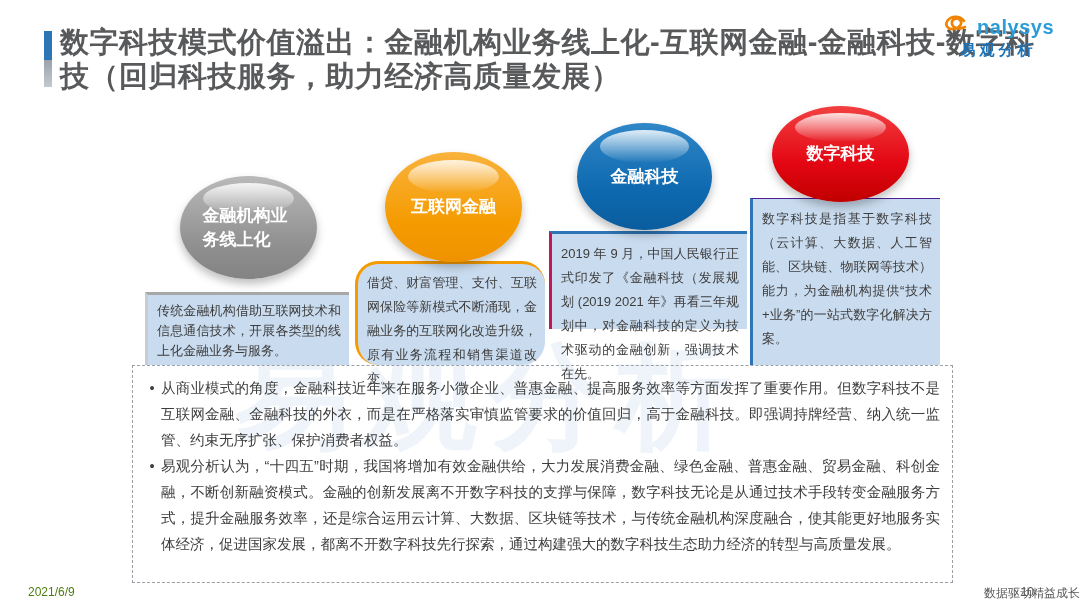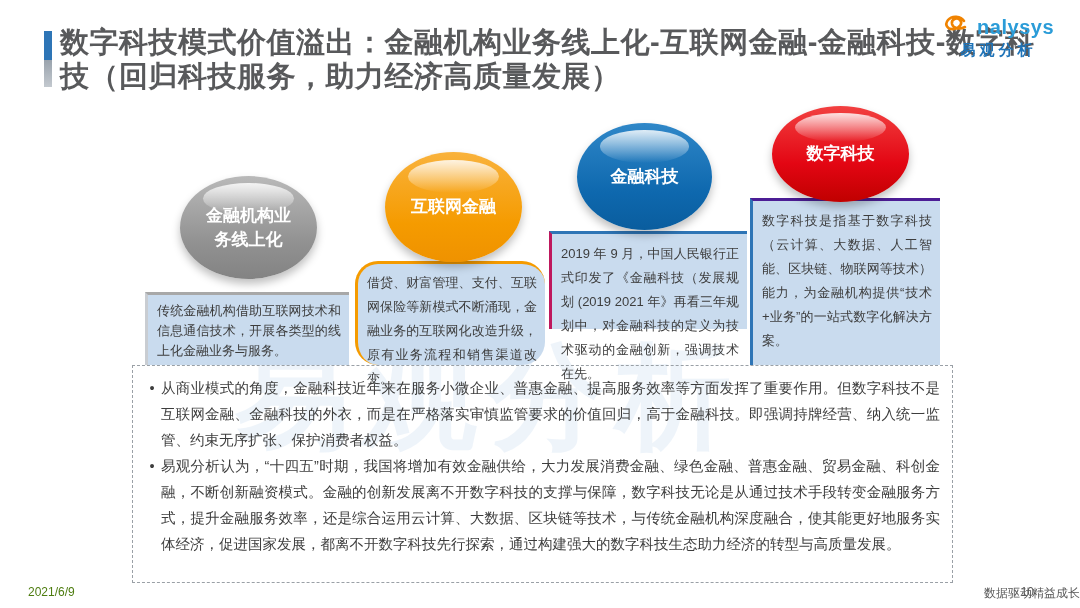--- a/index.html
+++ b/index.html
@@ -24,21 +24,21 @@
   .logo-name { color:#2b9cd8; font-size:20px; font-weight:600; letter-spacing:0.5px; }
   .logo-cn { color:#1e73b8; font-size:15px; font-weight:700; letter-spacing:4px; margin-top:1px; text-align:center; }
   
   .watermark {
     position:absolute; left:235px; top:320px; font-size:115px; font-weight:700;
     color:rgba(125,172,214,0.13); letter-spacing:12px; white-space:nowrap;
   }
   
   .ellipse {
     position:absolute; border-radius:50%; display:flex; align-items:center;
-    justify-content:center; text-align:center; color:#fff; font-weight:700;
+    justify-content:center; text-align:left; color:#fff; font-weight:700;
     font-size:17px; line-height:24px; box-shadow:0 5px 9px rgba(0,0,0,0.25);
     z-index:3;
   }
   .ellipse::before {
     content:""; position:absolute; left:17%; top:7%; width:66%; height:30%;
     border-radius:50%;
     background:linear-gradient(180deg,rgba(255,255,255,0.85),rgba(255,255,255,0));
   }
   .ellipse .lbl { position:relative; z-index:1; }
   .e1 { left:180px; top:176px; width:137px; height:103px;
@@ -56,21 +56,21 @@
     padding:6px 8px 4px 9px; font-size:13px; line-height:20px; color:#3d3d3d;
     text-align:justify;
   }
   .s1 { left:145px; top:292px; width:204px; height:73px;
         border-top:3px solid #a8a8a8; border-left:3px solid #c9cdd2; }
   .s2 { left:355px; top:261px; width:190px; height:104px;
         border-top:3px solid #f59b00; border-left:3px solid #f59b00;border-radius:23px; }
   .s3 { left:549px; top:231px; width:198px; height:98px;
         border-top:3px solid #2e75b6; border-left:3px solid #be185d; }
   .s4 { left:750px; top:198px; width:190px; height:167px;
-        border-top:3px solid #4c1d95; border-left:3px solid #2e75b6; }
+        border-top:1px solid #4c1d95; border-left:3px solid #2e75b6; }
   .s3 .step-text, .s4 .step-text { line-height:24px; padding-top:8px; }
   .s2 .step-text { line-height:24px; padding-top:7px; }
   
   .analysis {
     position:absolute; left:132px; top:365px; width:821px; height:218px;
     border:1px dashed #9aa0a6; padding:9px 12px 6px 10px; background:transparent;
     z-index:2;
   }
   .bullet { display:flex; font-size:14.5px; line-height:26px; color:#3d3d3d; text-align:justify; }
   .bullet .dot { width:18px; flex:none; text-align:center; }

